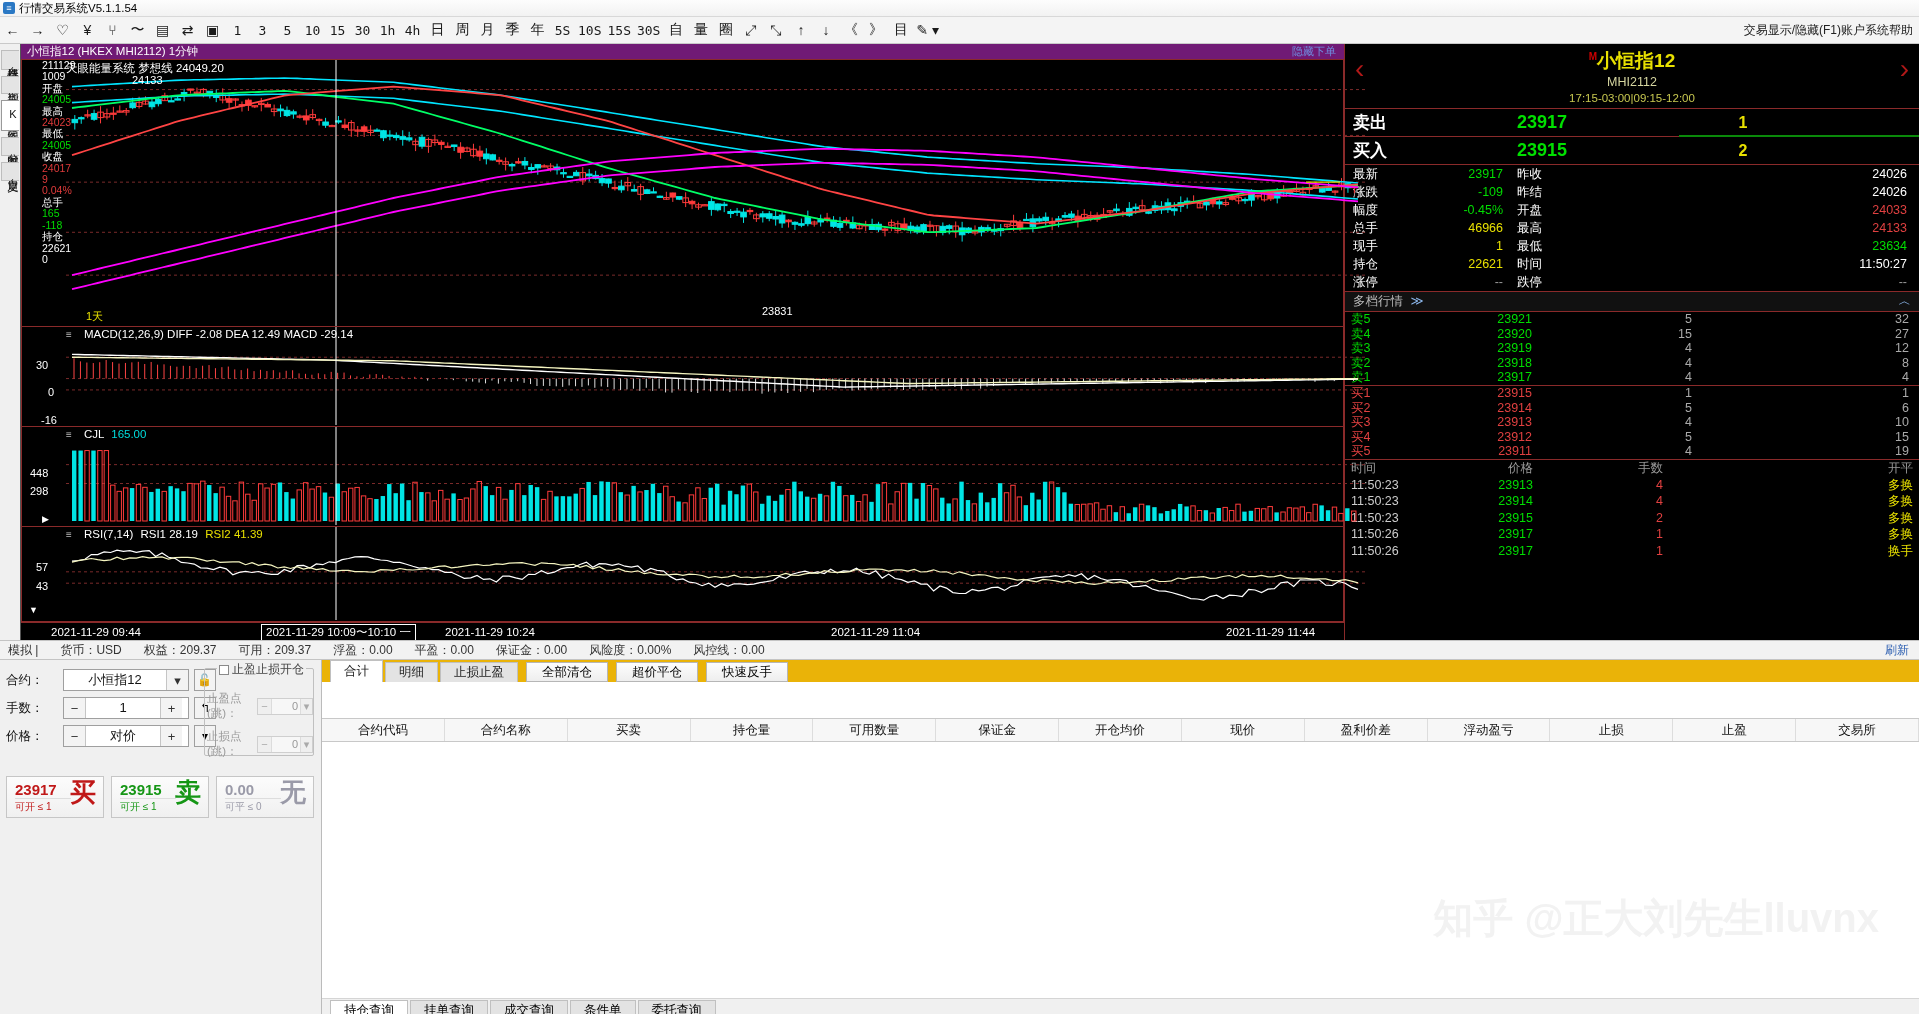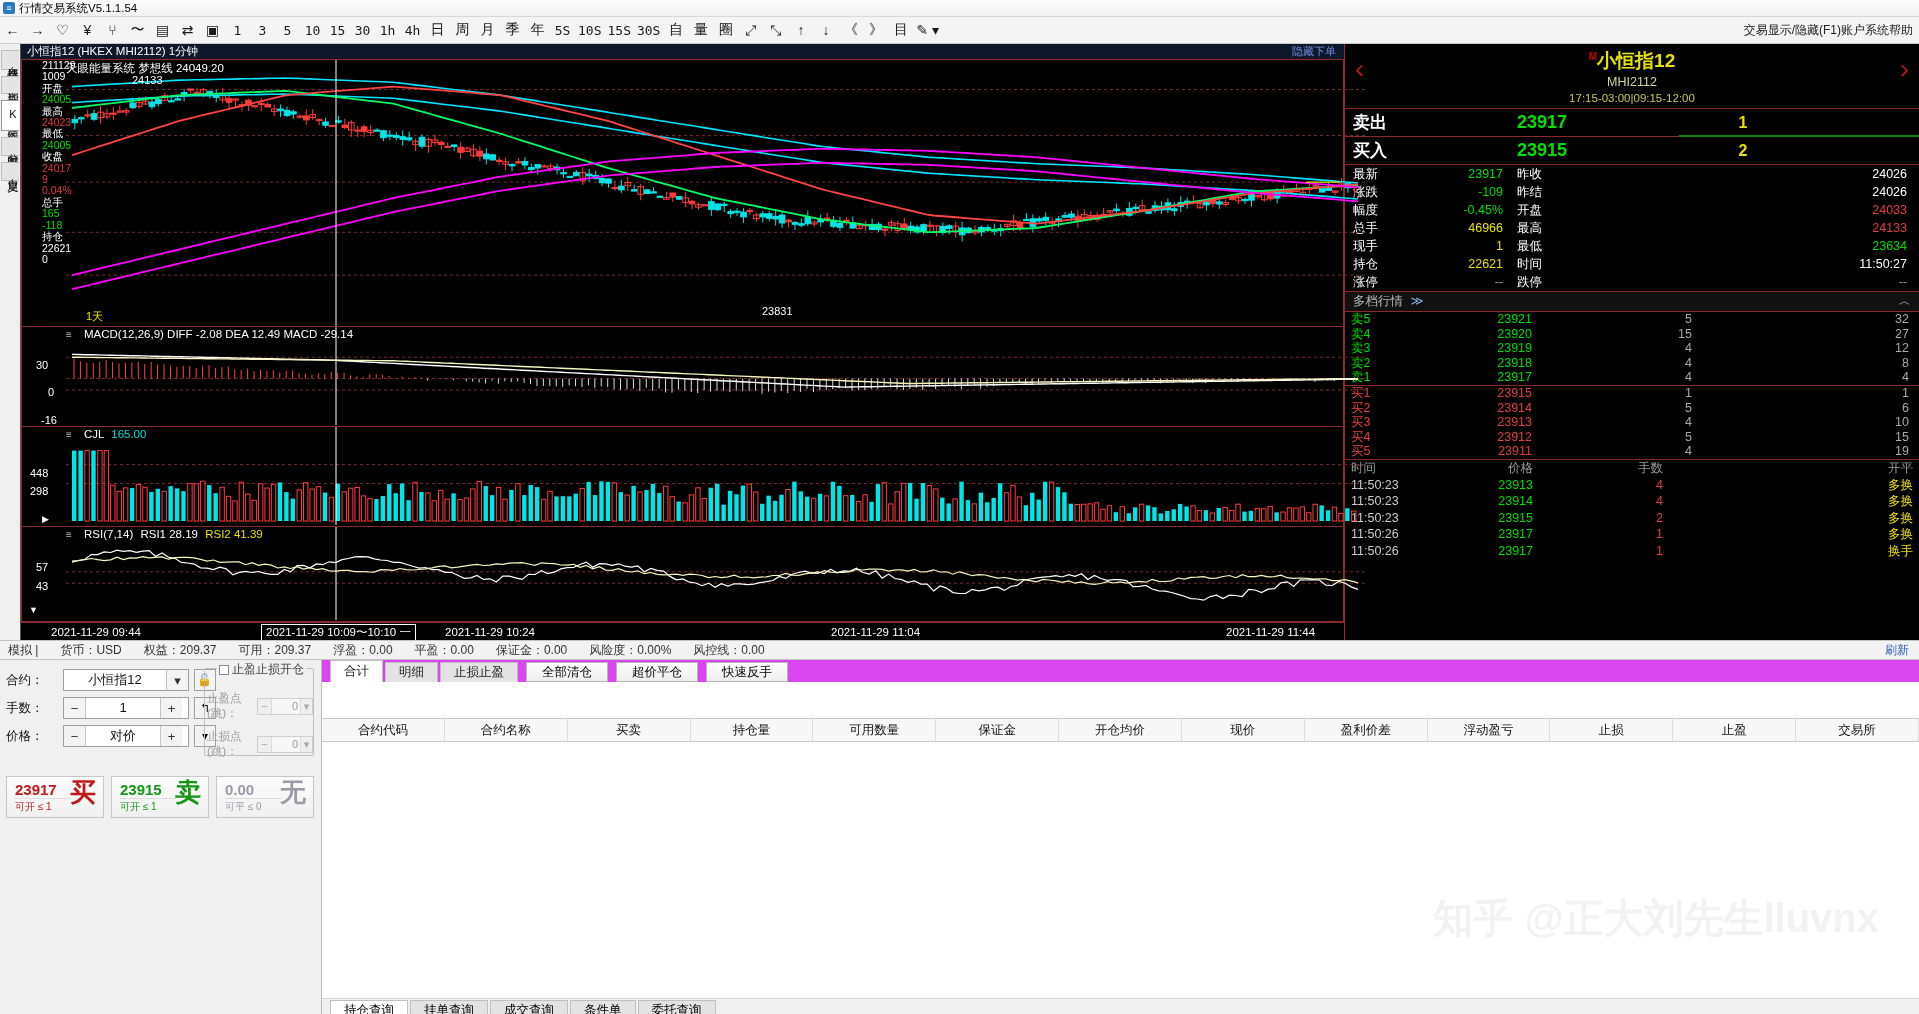--- a/index.html
+++ b/index.html
@@ -43,21 +43,21 @@
   .vtab{
     width:18px;background:#e4e4e4;border:1px solid #bdbdbd;border-right:none;
     writing-mode:vertical-rl; text-orientation:upright;
     font-size:11px;padding:7px 1px;color:#111;letter-spacing:1px;line-height:1;
   }
   .vtab.active{background:#fff;border-color:#9a9a9a;}
 
   
   #chartwrap{flex:1;background:#000;position:relative;border-left:1px solid #555;}
   .hdrbar{
-    height:15px;background:#0f172a;color:#fff;font-size:11.5px;padding-left:6px;
+    height:15px;background:#701a75;color:#fff;font-size:11.5px;padding-left:6px;
     display:flex;align-items:center;position:relative;
   }
   .hdrbar .hide{position:absolute;right:8px;color:#6f8fe0;font-size:11px;}
 
   .panel{position:relative;border:1px solid #8a2a2a;background:#000;margin:0 0 0 0;}
   
   #pMain{height:268px;border-top:1px solid #8a2a2a;}
   #pMacd{height:100px;border-top:none;}
   #pVol{height:100px;border-top:none;}
   #pRsi{height:95px;border-top:none;}
@@ -167,21 +167,21 @@
   }
   .bigbtn .px{position:absolute;left:8px;top:4px;font-size:15px;font-weight:bold;}
   .bigbtn .ch{position:absolute;right:7px;top:2px;font-size:26px;line-height:1;font-weight:bold;}
   .bigbtn .sub{position:absolute;left:8px;bottom:3px;font-size:10px;border-top:1px solid #ddd;padding-top:1px;width:56px;}
   .bigbtn.buy .px,.bigbtn.buy .ch,.bigbtn.buy .sub{color:#c01818;}
   .bigbtn.sell .px,.bigbtn.sell .ch,.bigbtn.sell .sub{color:#159615;}
   .bigbtn.flat .px,.bigbtn.flat .ch,.bigbtn.flat .sub{color:#9a9aa8;}
 
   
   #tablewrap{flex:1;background:#fff;display:flex;flex-direction:column;position:relative;}
-  #tabstrip{height:22px;display:flex;align-items:flex-end;gap:2px;padding-left:8px;background:#d946ef;}
+  #tabstrip{height:22px;display:flex;align-items:flex-end;gap:2px;padding-left:8px;background:#eab308;}
   .ttab{
     height:20px;padding:0 13px;line-height:19px;font-size:12.5px;
     border:1px solid #c0c0c0;border-bottom:none;background:#e3e3e3;color:#222;
   }
   .ttab.active{background:#fff;height:22px;line-height:21px;}
   .actbtn{height:20px;padding:0 15px;line-height:18px;font-size:12.5px;border:1px solid #b6b6b6;background:linear-gradient(#fdfdfd,#eee);margin-left:6px;}
   #colhdr{height:24px;display:flex;border-top:1px solid #c8c8c8;border-bottom:1px solid #c8c8c8;background:#f7f7f7;margin-top:36px;}
   #colhdr div{
     flex:1;text-align:center;line-height:23px;font-size:12.5px;color:#111;border-right:1px solid #ddd;
   }

